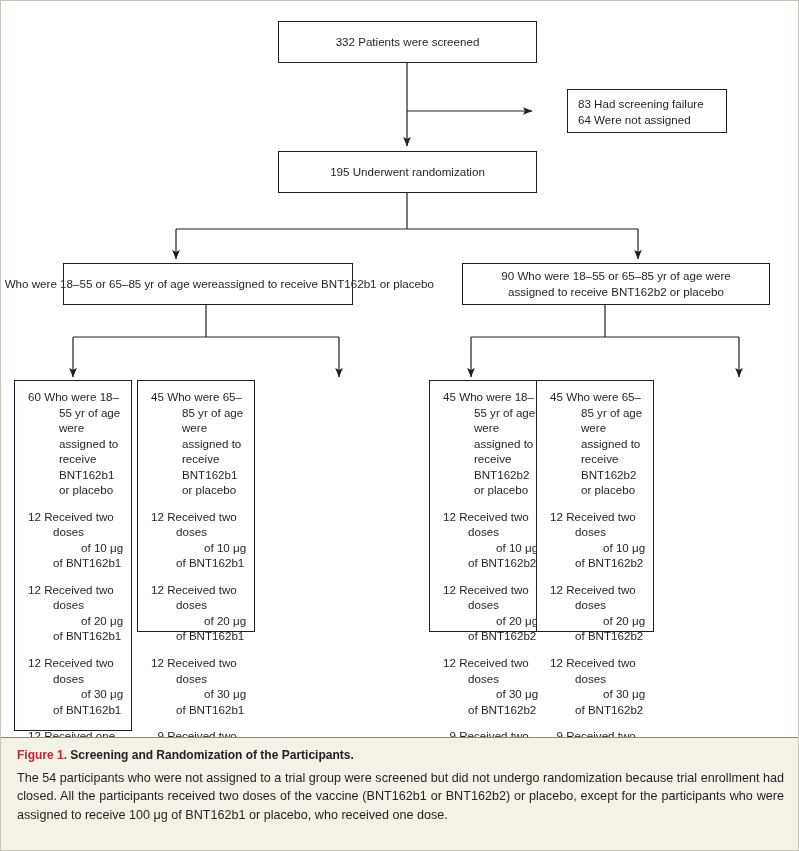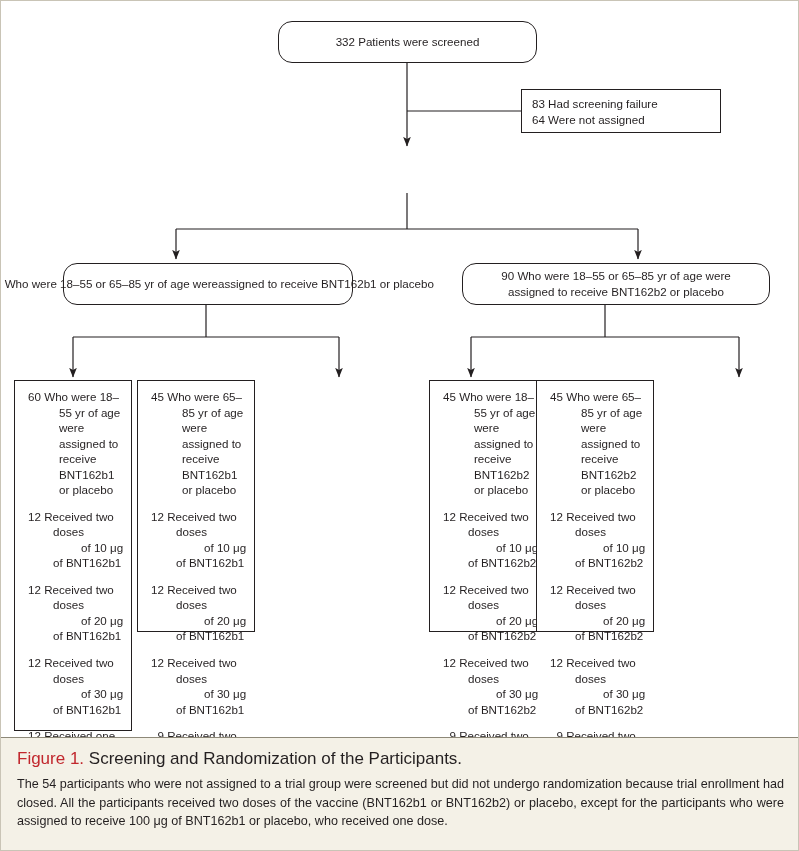--- a/index.html
+++ b/index.html
@@ -41,21 +41,20 @@
     color: #231f20;
     font-family: "Liberation Sans", "DejaVu Sans", sans-serif;
     font-size: 11.6px;
     line-height: 1.34;
   }
   .node.center {
     display: flex;
     align-items: center;
     justify-content: center;
     text-align: center;
-    border-radius: 14px;
   }
   .node.left {
     padding: 6px 8px 6px 10px;
     text-align: left;
   }
   .node .ln { display: block; white-space: nowrap; }
 
   
   .leaf {
     padding: 8px 4px 8px 4px;
@@ -88,22 +87,22 @@
     top: 736px;
     width: 799px;
     height: 114px;
     box-sizing: border-box;
     background: #f4f1e7;
     border-top: 1.2px solid #8d8878;
     padding: 10px 16px 8px 16px;
     font-family: "Liberation Sans", "DejaVu Sans", sans-serif;
   }
   #caption .cap-title {
-    font-size: 17px;
-    font-weight: normal;
+    font-size: 12px;
+    font-weight: bold;
     color: #231f20;
     margin-bottom: 6px;
     line-height: 1.25;
   }
   #caption .cap-title .fignum { color: #c1272d; }
   #caption .cap-body {
     font-size: 12.6px;
     color: #231f20;
     line-height: 1.45;
     text-align: justify;
@@ -142,25 +141,28 @@
         <line x1="470" y1="336" x2="738" y2="336"></line>
         <line x1="470" y1="336" x2="470" y2="376" marker-end="url(#arw)"></line>
         <line x1="738" y1="336" x2="738" y2="376" marker-end="url(#arw)"></line>
       </g>
     </svg>
 
     <div class="node center" style="left:277px; top:20px; width:259px; height:42px;">
       <span>332 Patients were screened</span>
     </div>
 
-    <div class="node left" style="left:520px; top:88px; width:200px; height:44px; ">
+    <div class="node left" style="left:566px; top:88px; width:160px; height:44px; ">
       <span class="ln">83 Had screening failure</span>
       <span class="ln">64 Were not assigned</span>
     </div>
 
+    <div class="node center" style="left:277px; top:150px; width:259px; height:42px;">
+      <span>195 Underwent randomization</span>
+    </div>
 
     <div class="node center" style="left:62px; top:262px; width:290px; height:42px; flex-direction:row;">
       <span class="ln">105 Who were 18–55 or 65–85 yr of age were</span>
       <span class="ln">assigned to receive BNT162b1 or placebo</span>
     </div>
 
     <div class="node center" style="left:461px; top:262px; width:308px; height:42px; flex-direction:column;">
       <span class="ln">90 Who were 18–55 or 65–85 yr of age were</span>
       <span class="ln">assigned to receive BNT162b2 or placebo</span>
     </div>

